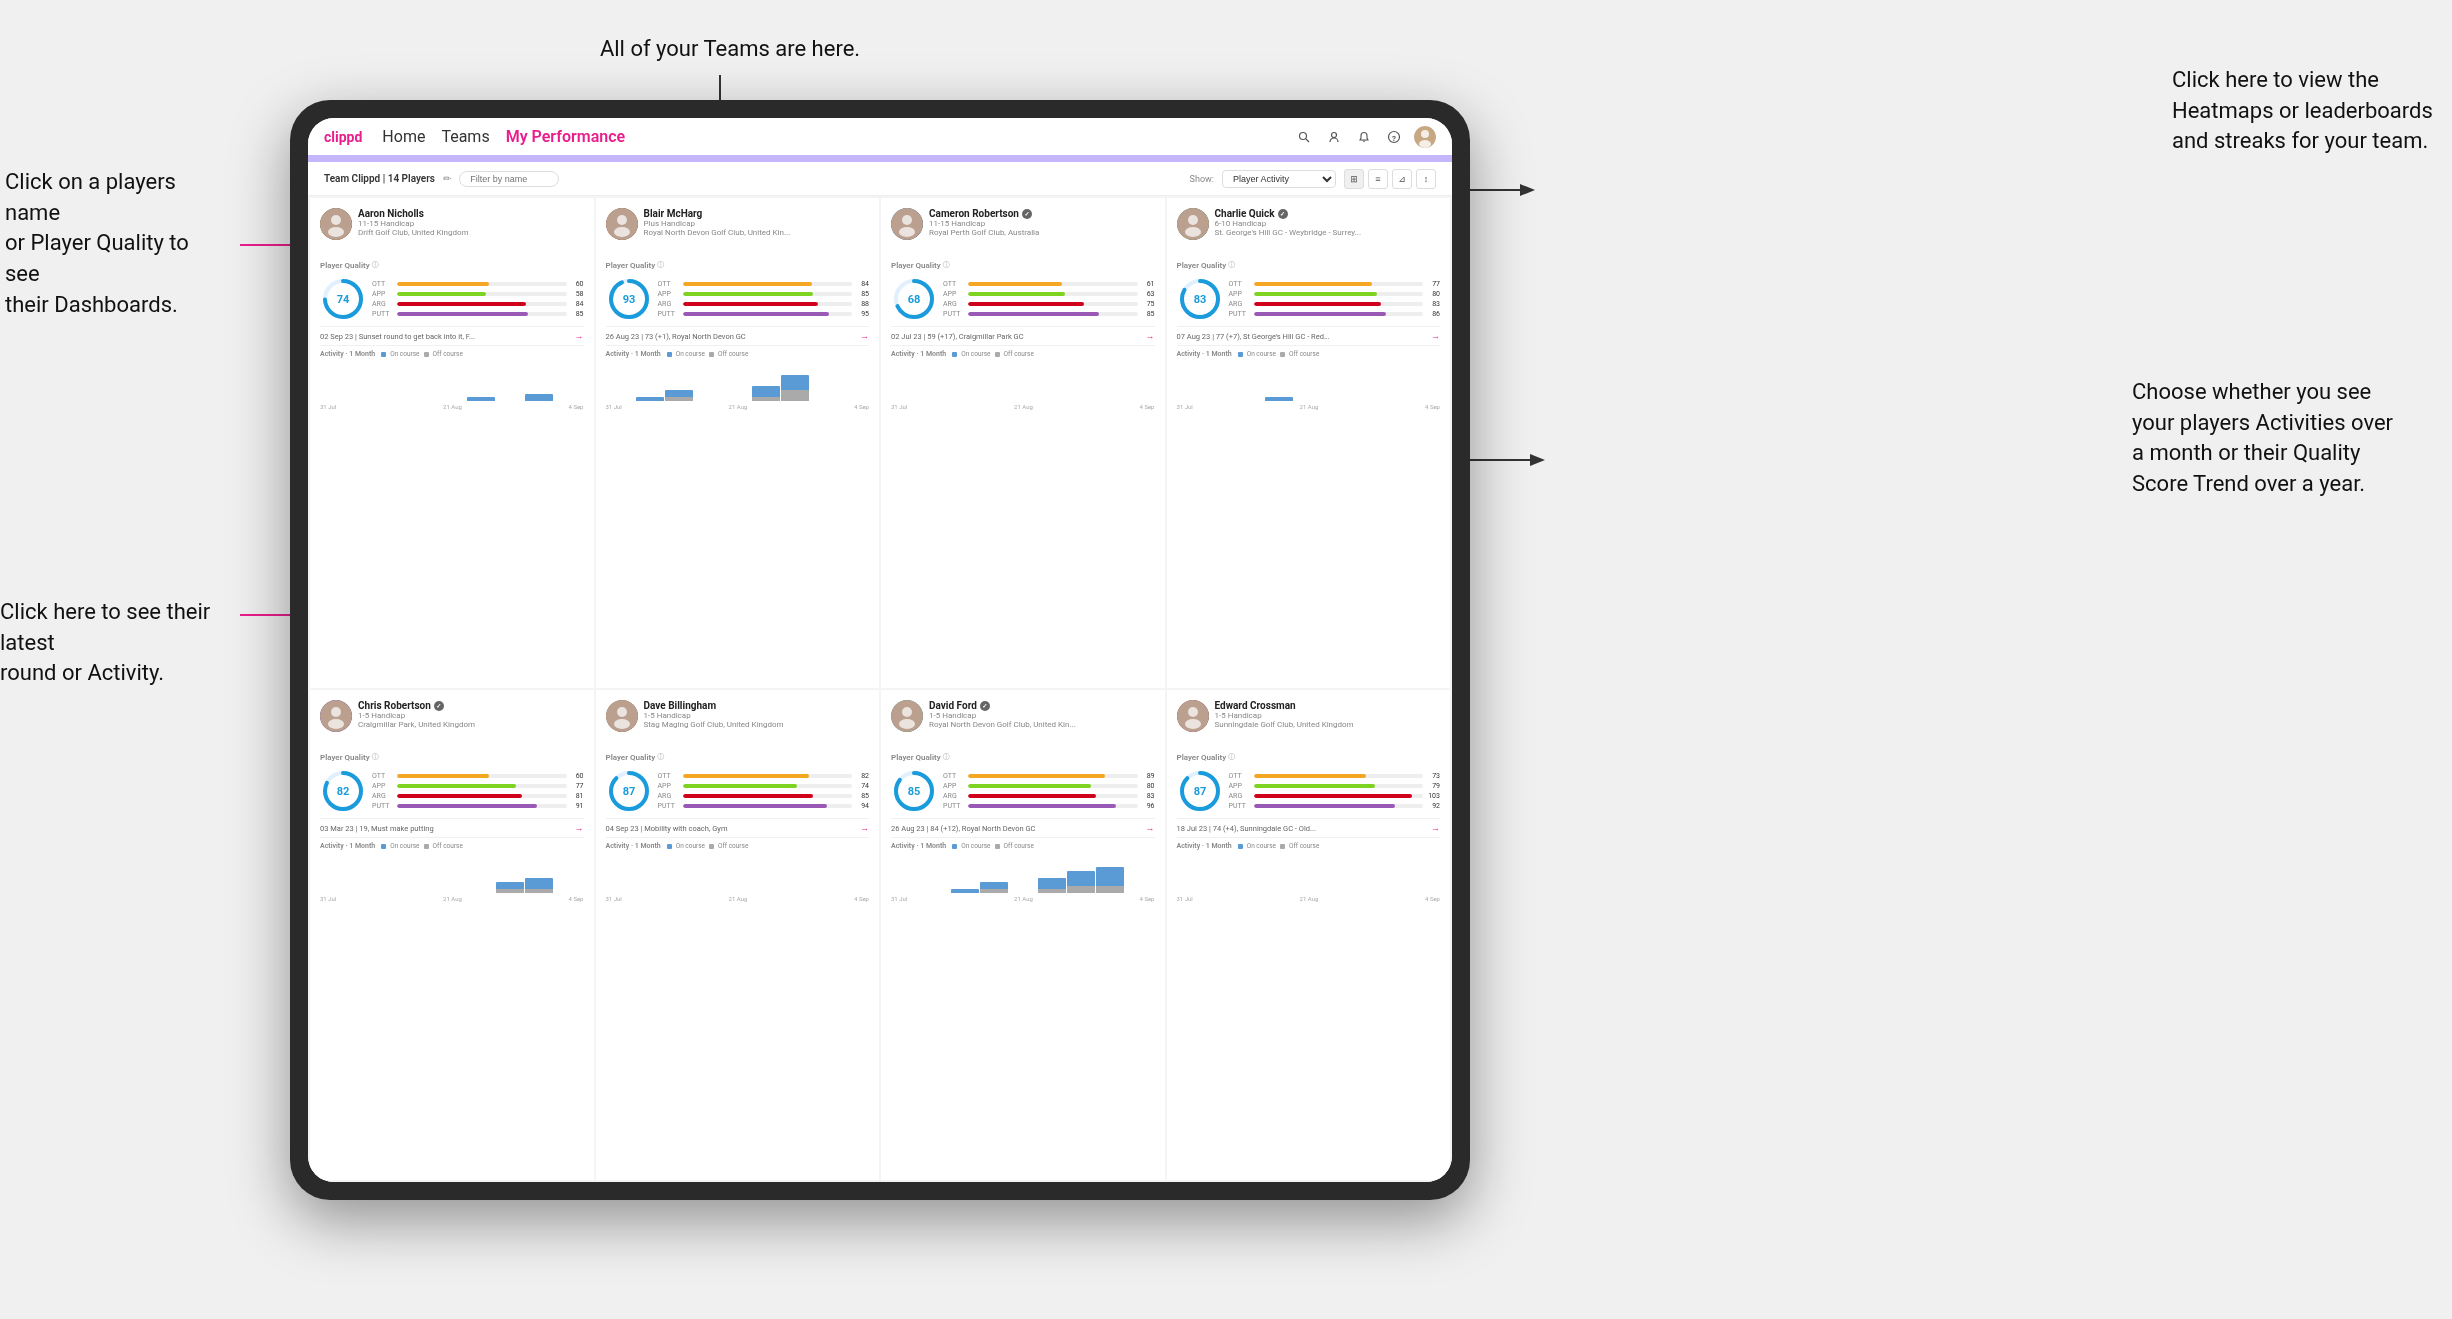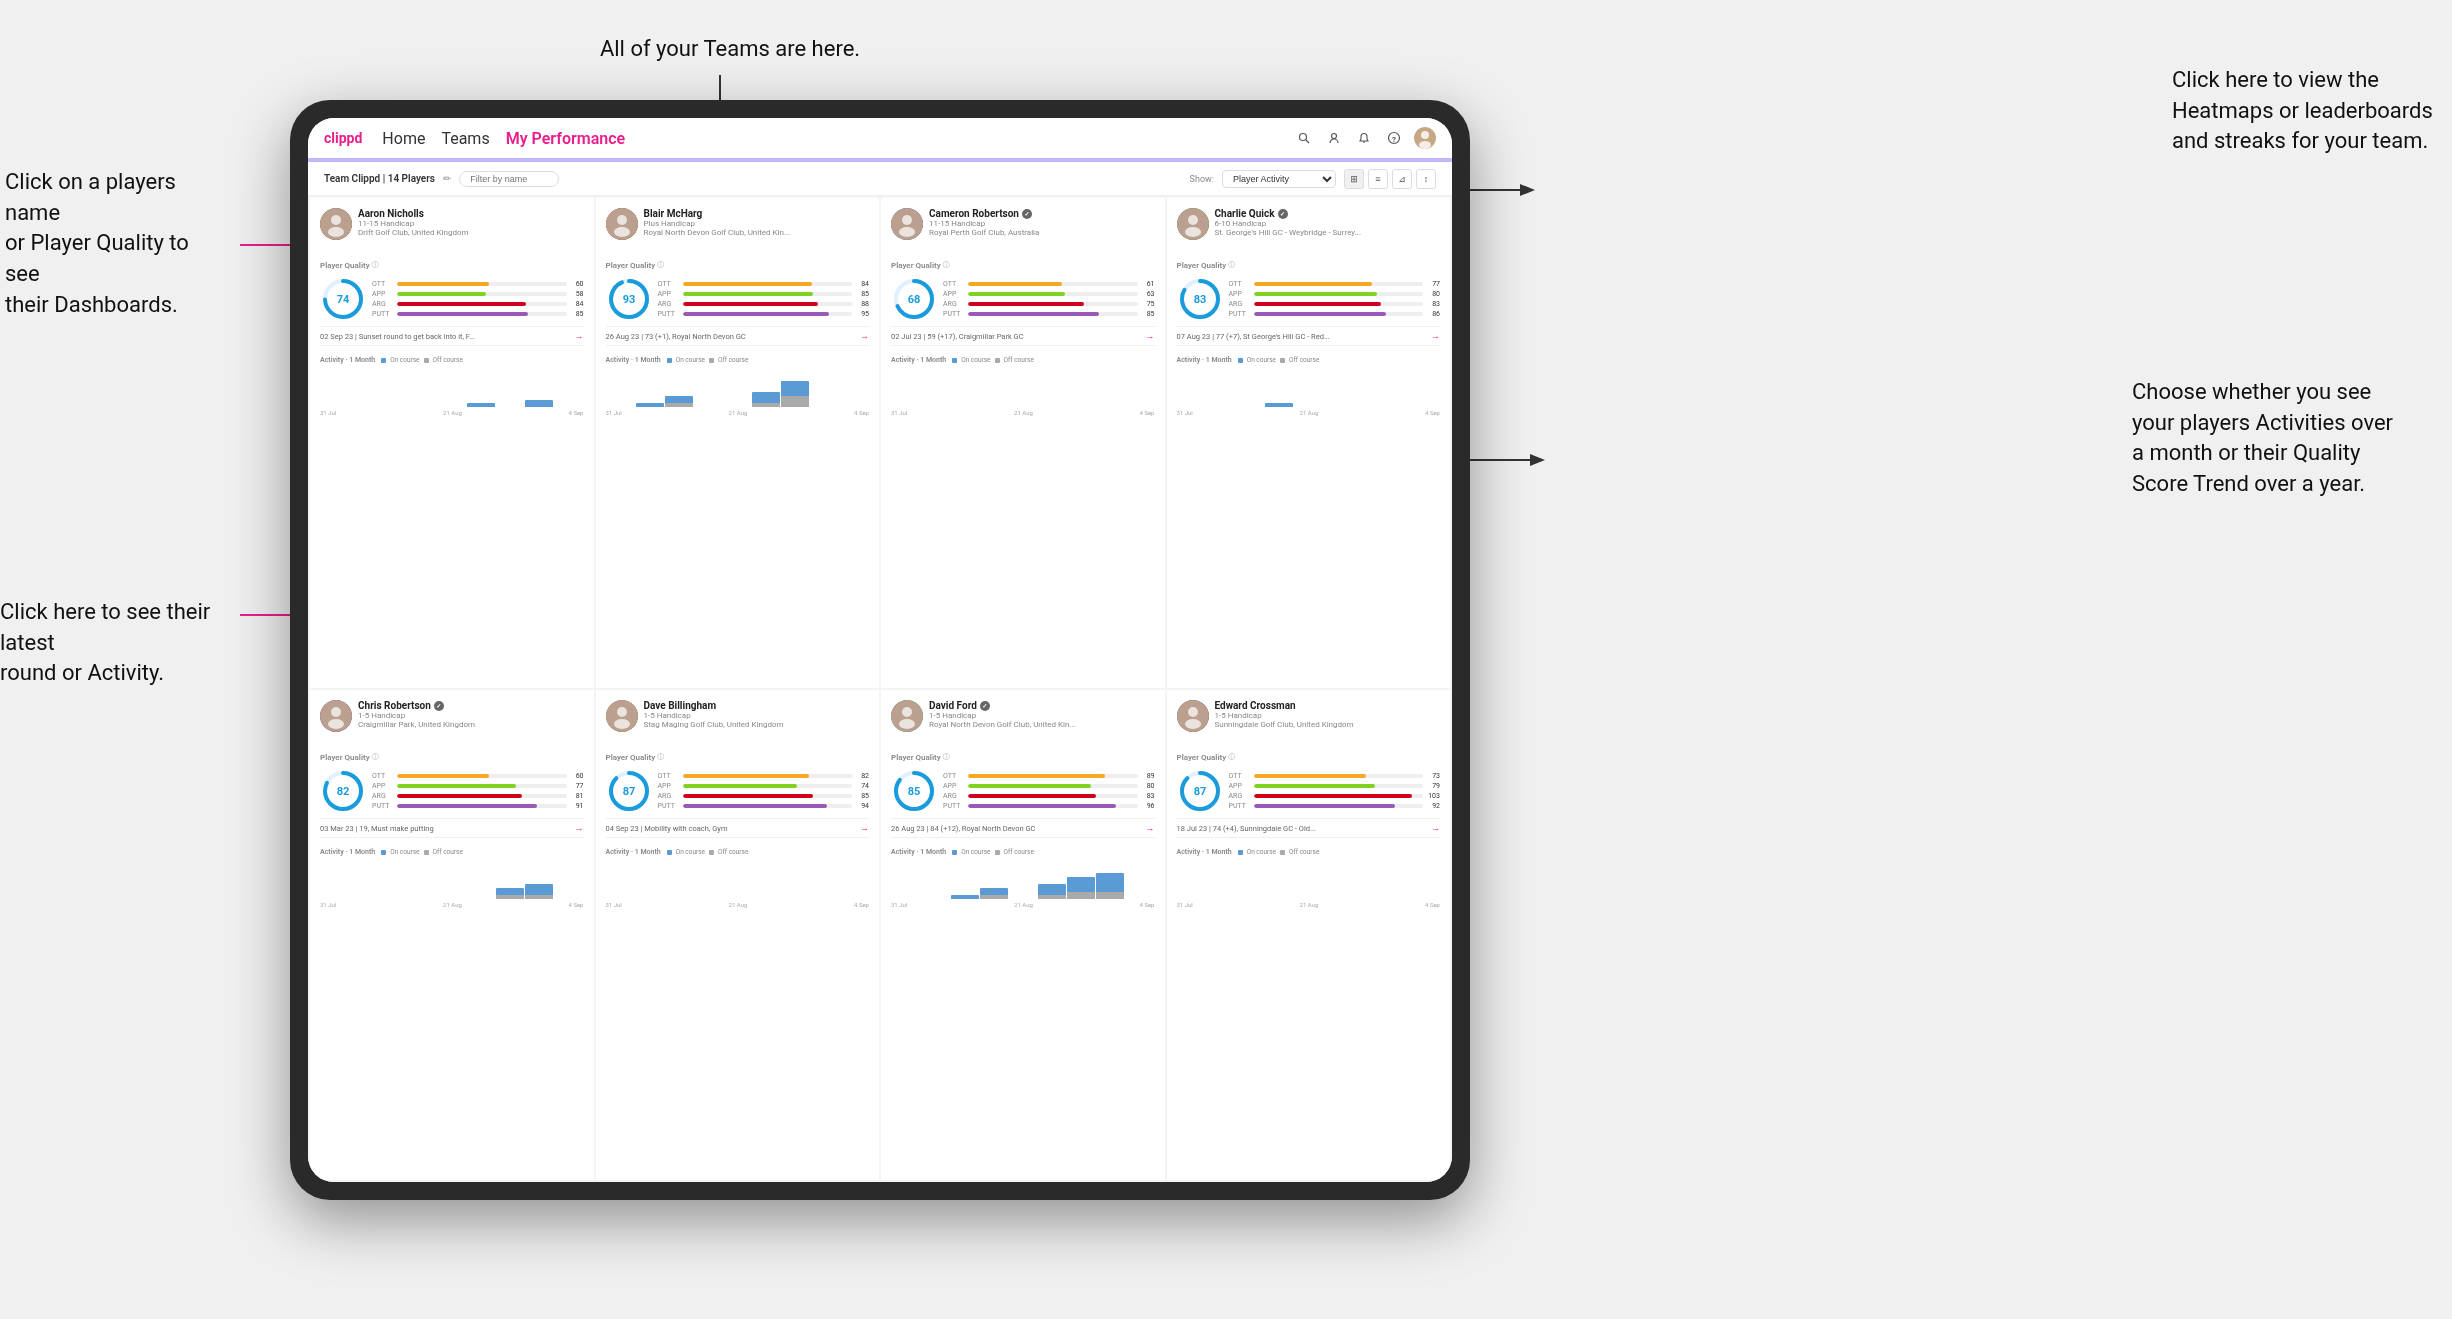--- a/index.html
+++ b/index.html
@@ -40,21 +40,21 @@
       background: #fff;
       border-radius: 26px;
       overflow: hidden;
       display: flex;
       flex-direction: column;
     }
 
     
     .navbar {
       background: #fff;
-      border-bottom: 4px solid #c4b5fd;
+      border-bottom: 7px solid #c4b5fd;
       padding: 0 16px;
       display: flex;
       align-items: center;
       height: 44px;
       flex-shrink: 0;
     }
     .nav-logo {
       color: #e91e8c;
       font-weight: 700;
       font-size: 14px;
@@ -321,21 +321,21 @@
       justify-content: space-between;
     }
     .round-arrow {
       color: #e91e8c;
       font-size: 9px;
     }
 
     
     .activity-section {
       border-top: 1px solid #f0f0f0;
-      padding-top: 10px;
+      padding-top: 4px;
     }
     .activity-header {
       display: flex;
       align-items: center;
       gap: 6px;
       margin-bottom: 3px;
     }
     .activity-title {
       font-size: 7px;
       color: #888;

